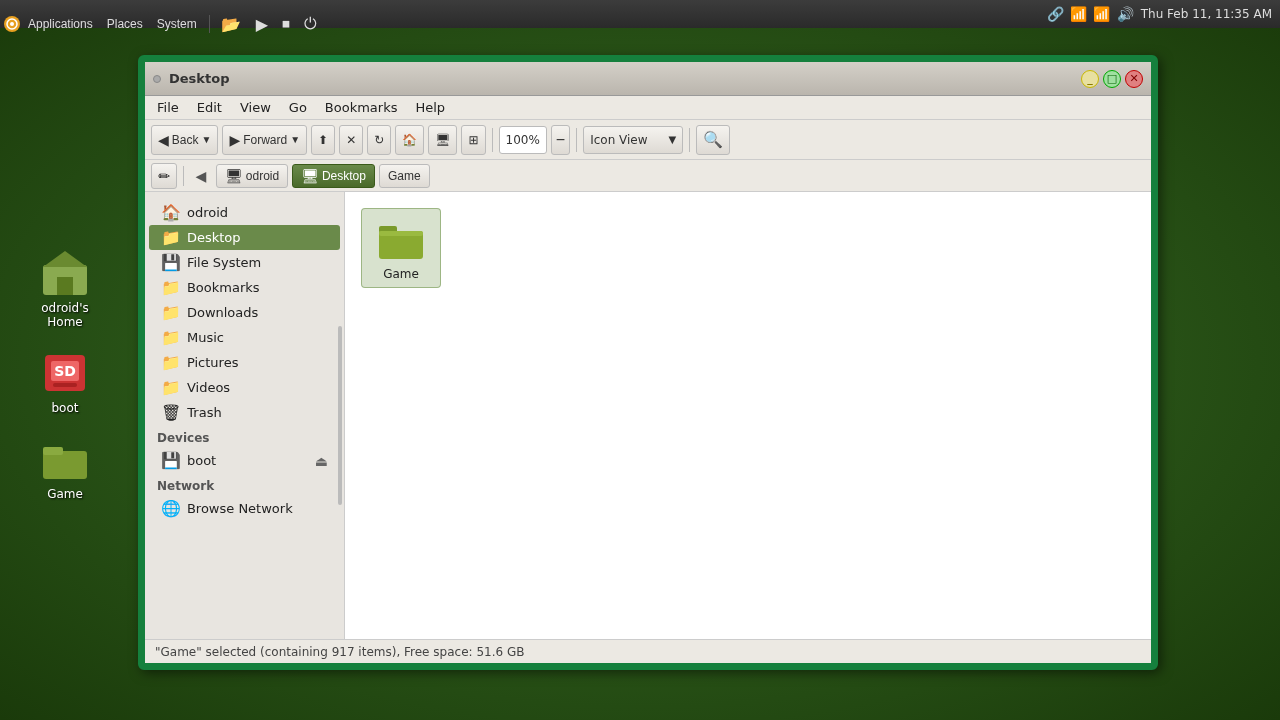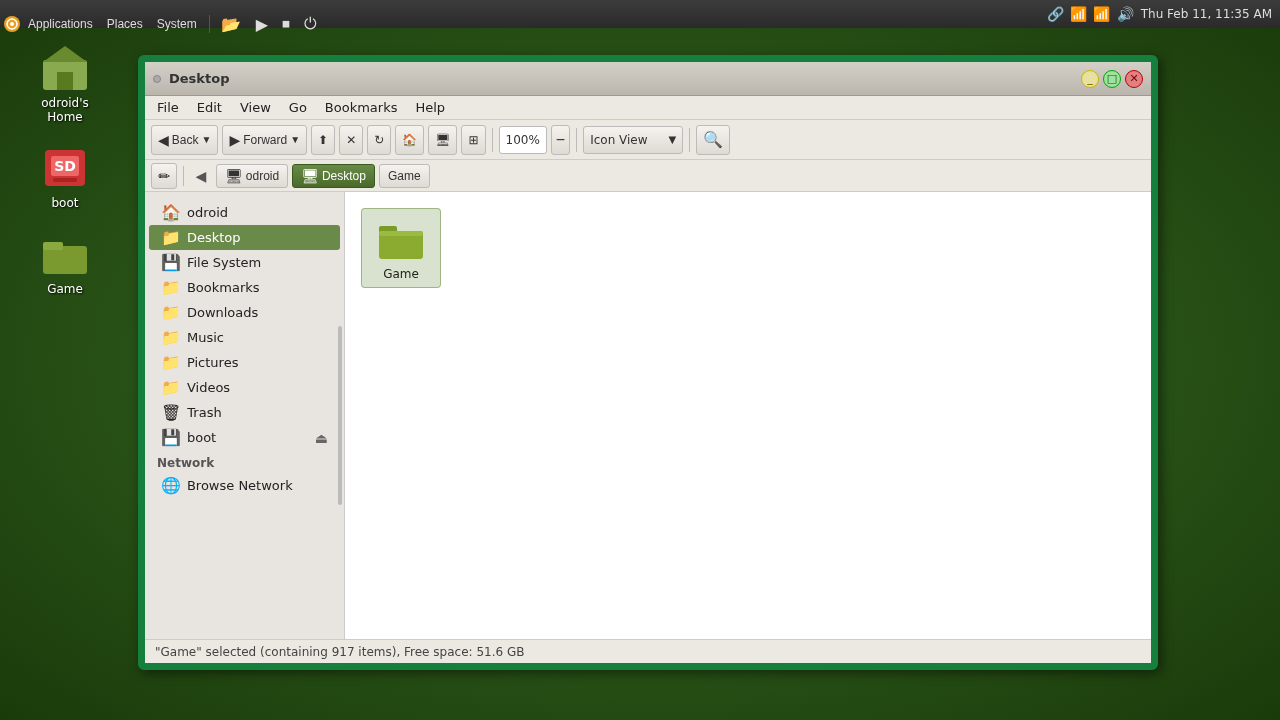--- a/index.html
+++ b/index.html
@@ -68,20 +68,21 @@
       position: absolute;
       top: 28px;
       left: 0;
       width: 130px;
       height: 692px;
       display: flex;
       flex-direction: column;
       align-items: center;
       padding: 10px 12px;
       gap: 10px;
+      justify-content: center;
     }
     .desktop-icon {
       display: flex;
       flex-direction: column;
       align-items: center;
       width: 90px;
       cursor: pointer;
       padding: 4px;
       border-radius: 4px;
     }
@@ -564,20 +565,21 @@
       </div>
       <div class="sidebar-item">
         <span class="si-icon">📁</span>
         <span>Videos</span>
       </div>
       <div class="sidebar-item">
         <span class="si-icon">🗑</span>
         <span>Trash</span>
       </div>
 
+      <div class="sidebar-section-header">Devices</div>
       <div class="sidebar-item">
         <span class="si-icon">💾</span>
         <span>boot</span>
         <span class="sidebar-eject">⏏</span>
       </div>
 
       <div class="sidebar-section-header">Network</div>
       <div class="sidebar-item">
         <span class="si-icon">🌐</span>
         <span>Browse Network</span>

